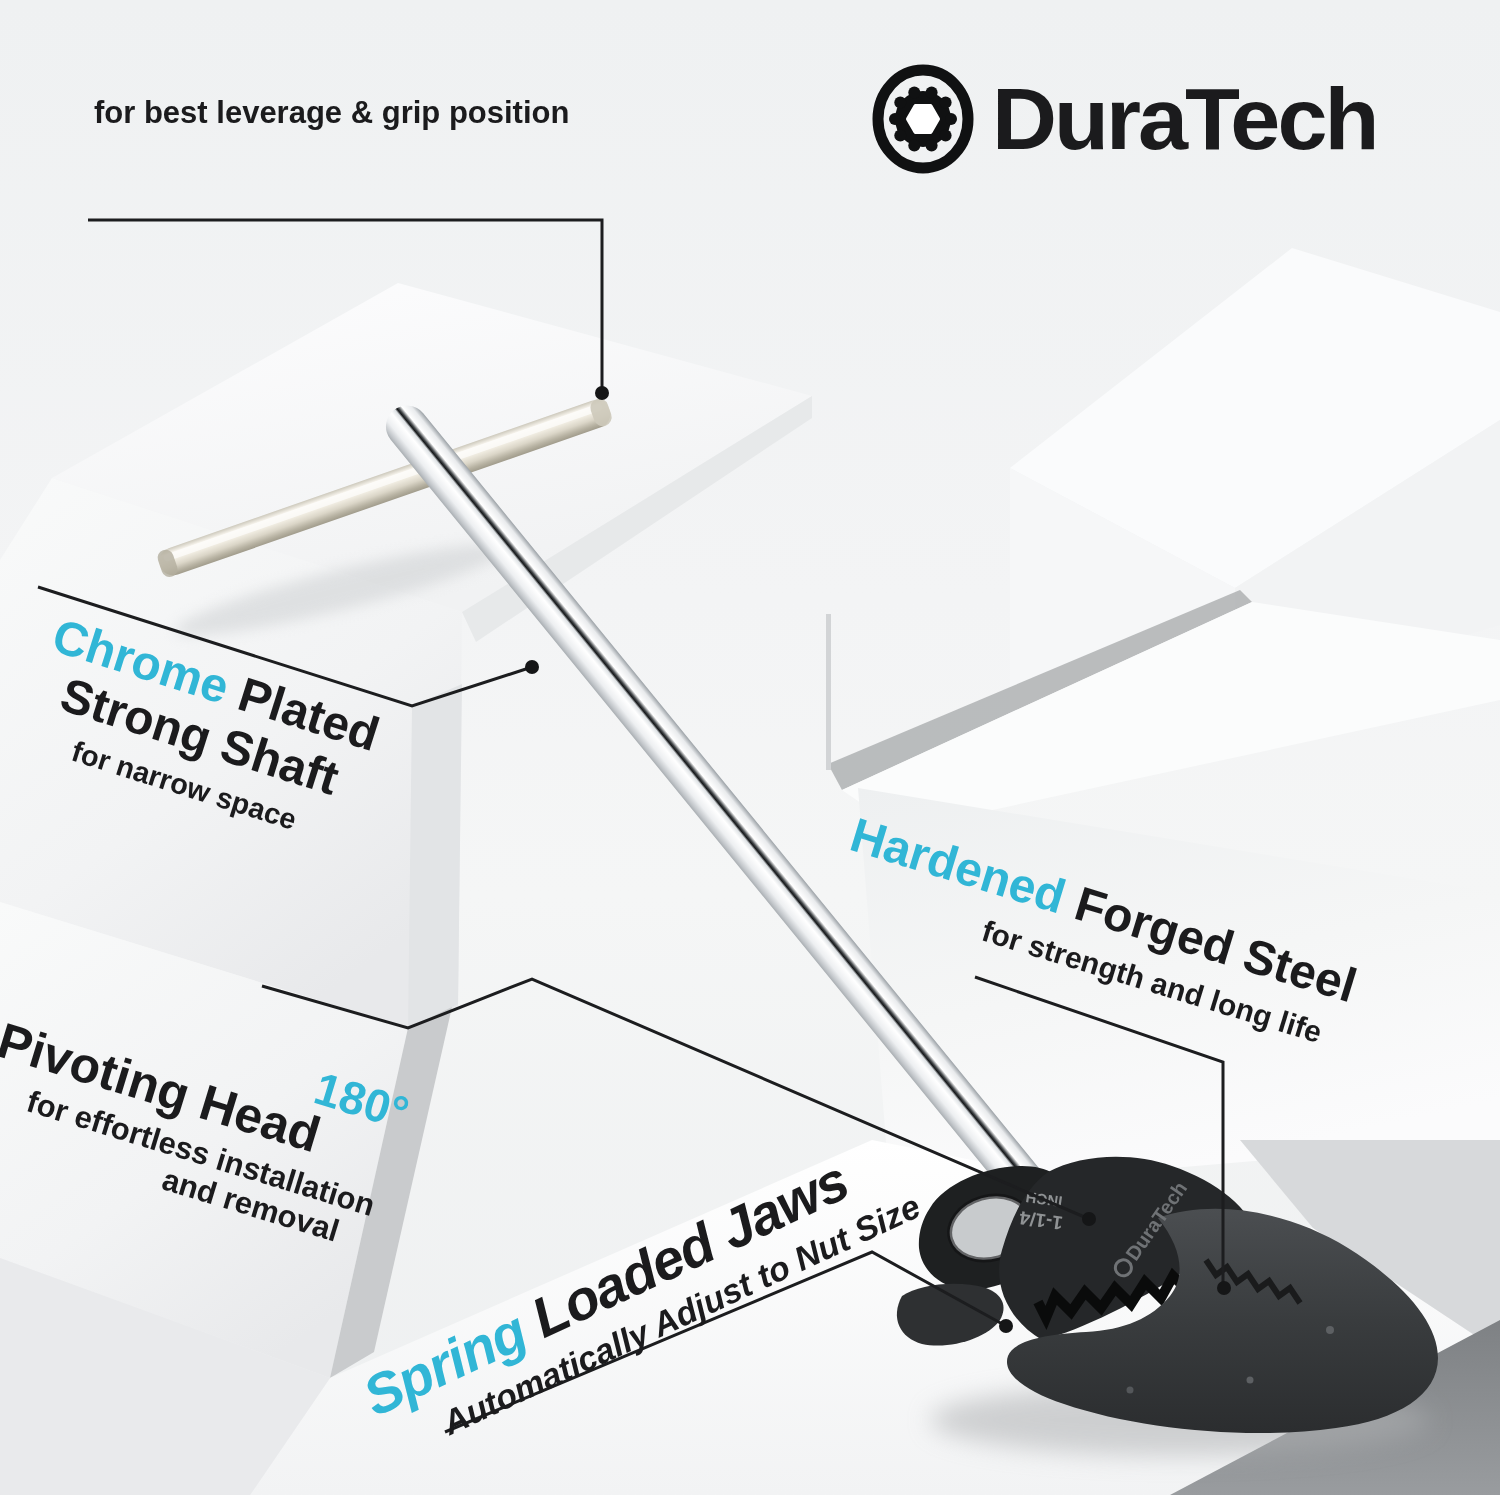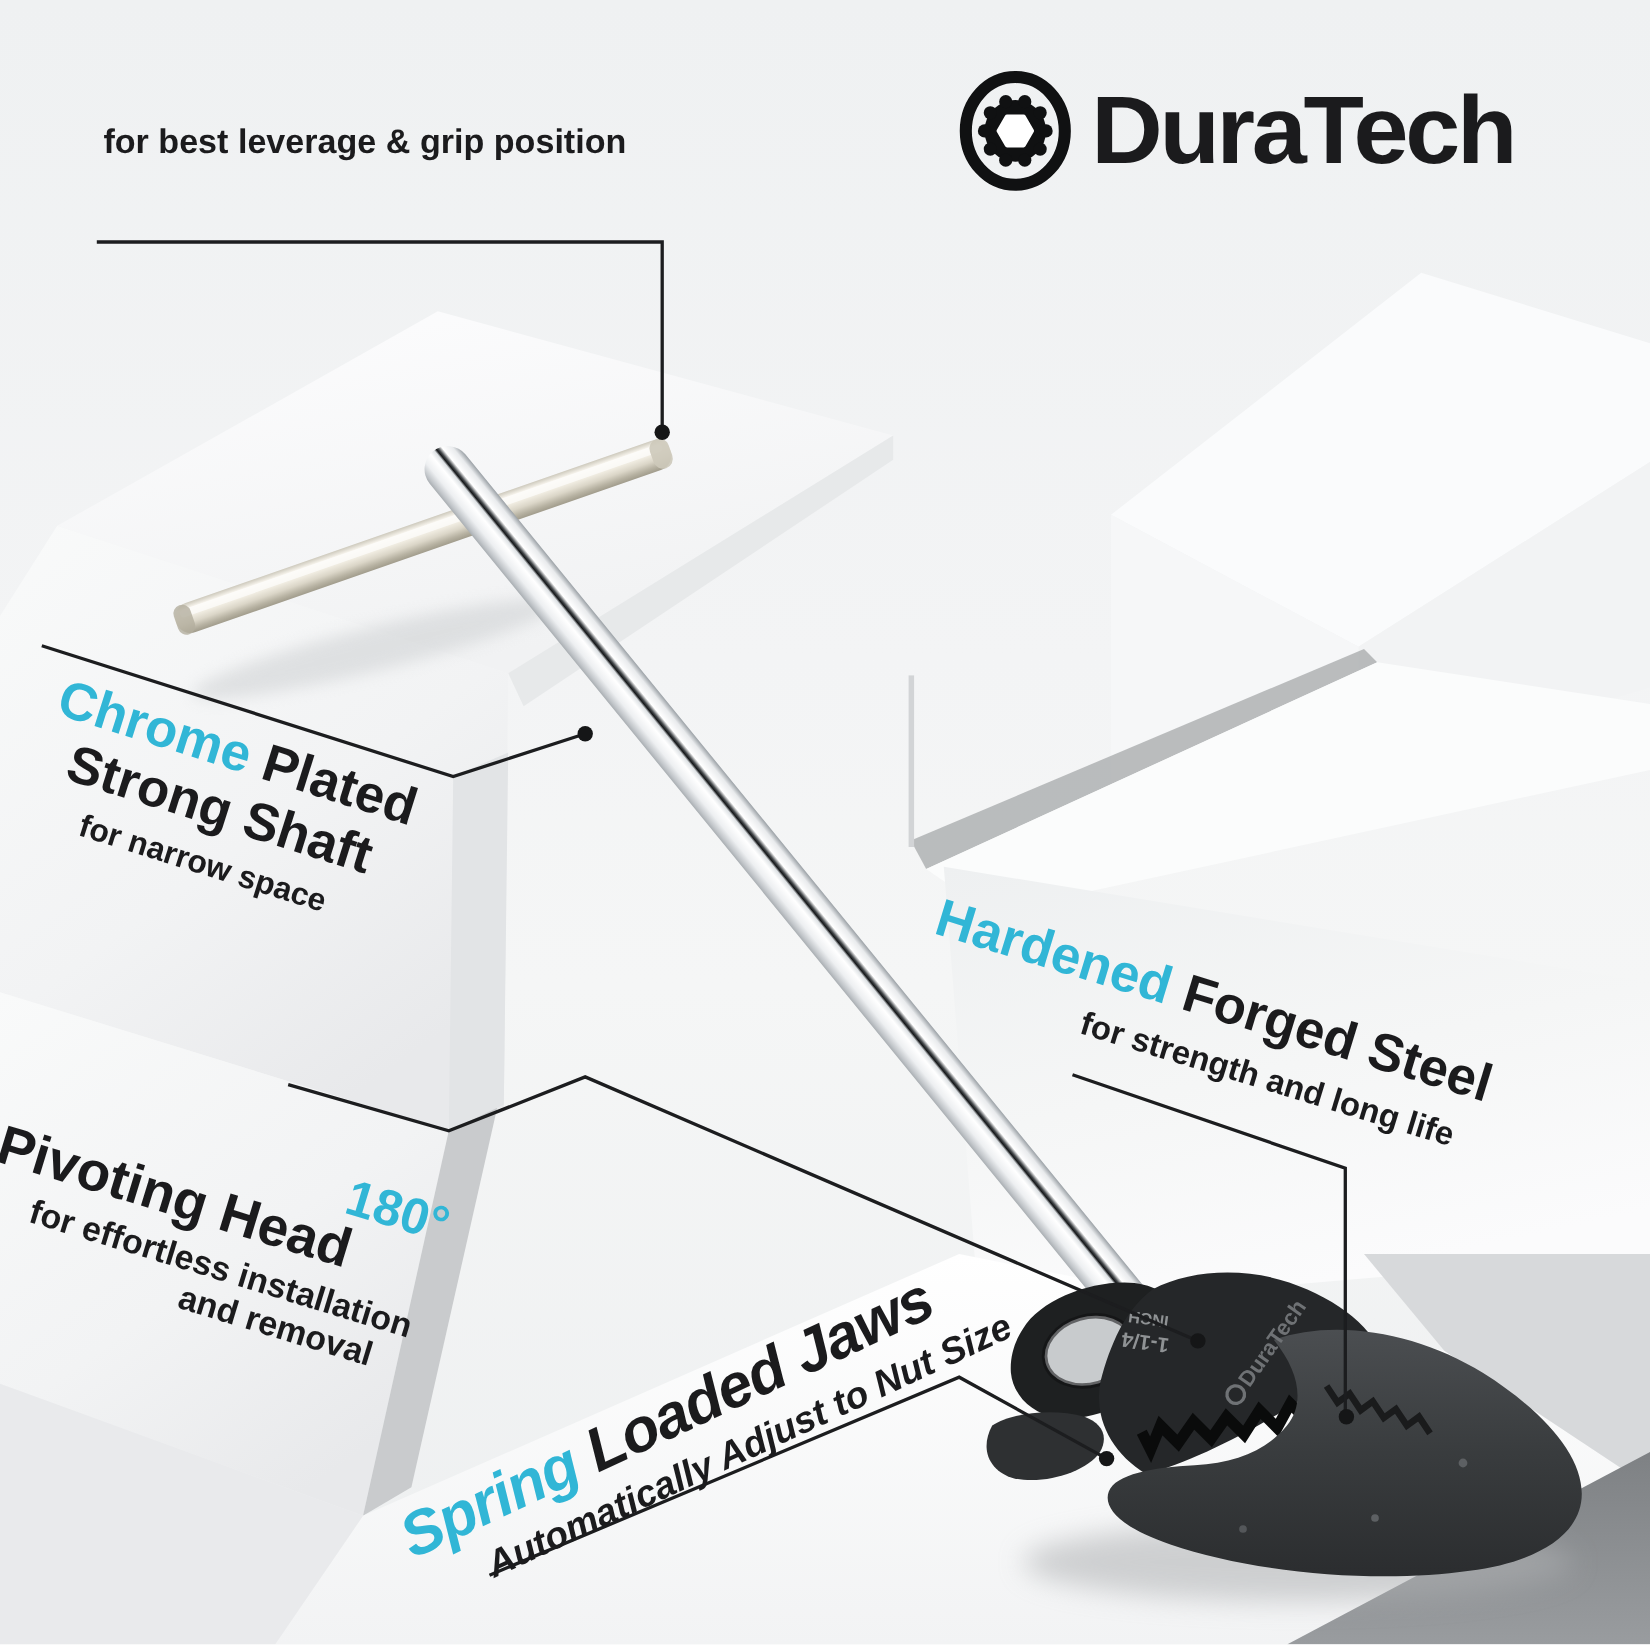--- a/index.html
+++ b/index.html
@@ -7,21 +7,21 @@
     position:relative;width:1500px;height:1495px;overflow:hidden;
     background:linear-gradient(180deg,#eff1f2 0%,#f3f4f5 40%,#f5f6f6 60%,#edeff0 100%);
     font-family:"Liberation Sans", sans-serif;color:#1b1b1d;
   }
   .stage svg.scene{position:absolute;left:0;top:0;}
   .ann{position:absolute;font-weight:bold;line-height:1.12;}
   .accent{color:#31b6d6;}
   
   .ann-sliding{left:84px;top:84px;}
   .ann-sliding .t1{font-size:50px;letter-spacing:-1px;white-space:nowrap;}
-  .ann-sliding .sub{font-size:31px;margin-top:28px;margin-left:10px;white-space:nowrap;}
+  .ann-sliding .sub{font-size:31px;margin-top:12px;margin-left:10px;white-space:nowrap;}
   
   .brand{position:absolute;left:870px;top:64px;display:flex;align-items:center;gap:16px;}
   .brand .logo-text{font-size:90px;font-weight:bold;letter-spacing:-3px;transform:scaleY(.97);white-space:nowrap;}
   
   .ann-chrome{left:16px;top:594px;width:436px;transform:rotate(17.5deg);transform-origin:0 0;text-align:center;}
   .ann-chrome .t1{font-size:48px;white-space:nowrap;}
   .ann-chrome .t2{font-size:48px;white-space:nowrap;}
   .ann-chrome .sub{font-size:29px;margin-top:8px;white-space:nowrap;}
   
   .ann-pivot{left:20px;top:972px;width:452px;transform:rotate(17deg);transform-origin:0 0;}

